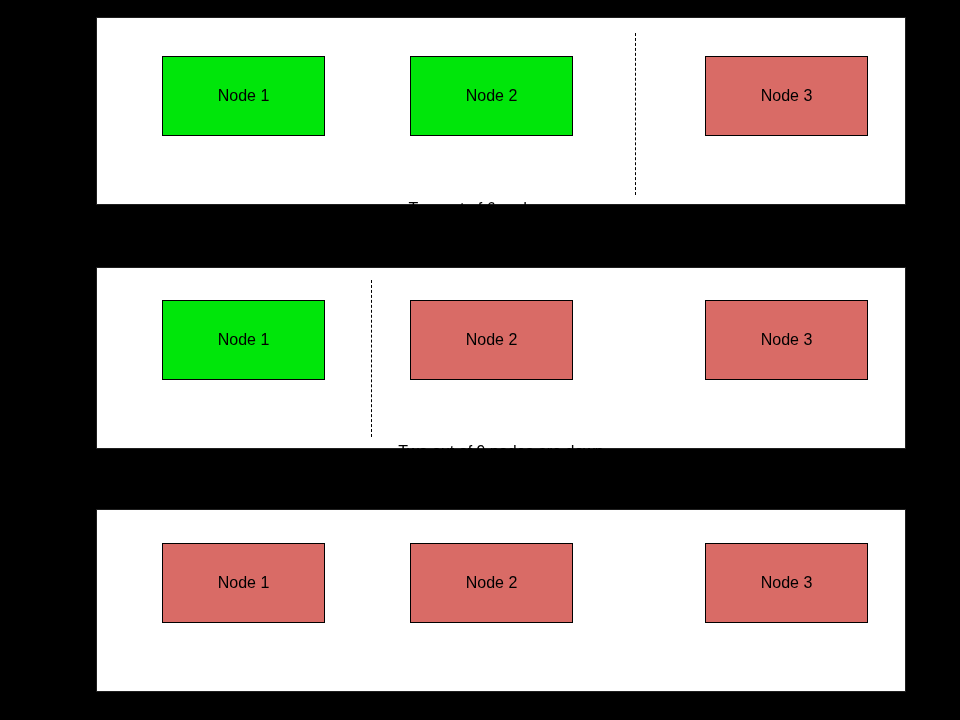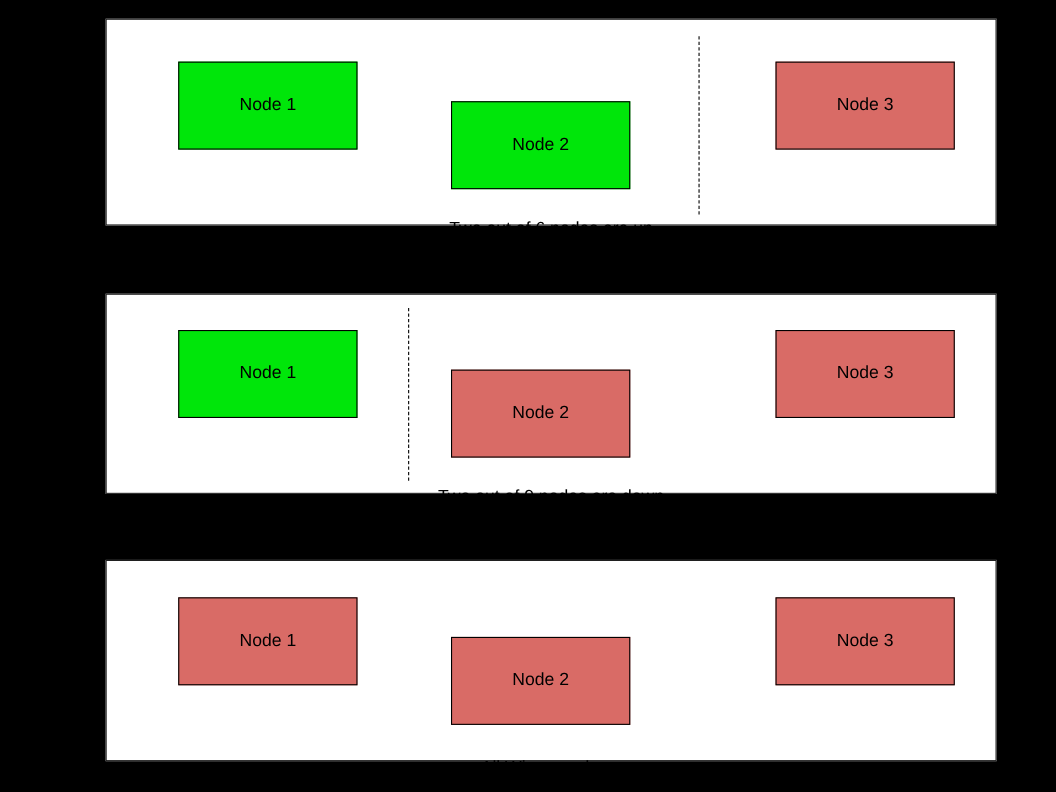--- a/index.html
+++ b/index.html
@@ -36,21 +36,21 @@
     display: flex;
     align-items: center;
     justify-content: center;
     font-size: 16px;
     box-sizing: border-box;
   }
   #panel1 .node { top: 38px; }
   #panel2 .node { top: 32px; }
   #panel3 .node { top: 33px; }
   .node-pos-1 { left: 65px; }
-  .node-pos-2 { left: 313px; margin-top: 36px; }
+  .node-pos-2 { left: 313px; }
   .node-pos-3 { left: 572px; margin-left: 36px; }
 
   .divider {
     position: absolute;
     width: 0;
     border-left: 1px dashed #000000;
   }
   #panel1 .divider { left: 538px; top: 15px; height: 162px; }
   #panel2 .divider { left: 274px; top: 12px; height: 157px; }
 
@@ -110,18 +110,18 @@
     <div class="node node-pos-1" style="background: rgb(217, 107, 102);">
       <span>Node 1</span>
     </div>
     <div class="node node-pos-2" style="background: rgb(217, 107, 102);">
       <span>Node 2</span>
     </div>
     <div class="node node-pos-3" style="background: rgb(217, 107, 102);">
       <span>Node 3</span>
     </div>
     <div class="caption">
-      <div>All Wins are down</div>
+      <div>All Nodes are down</div>
       
     </div>
   </section>
 
 </div>
 
 </body></html>

